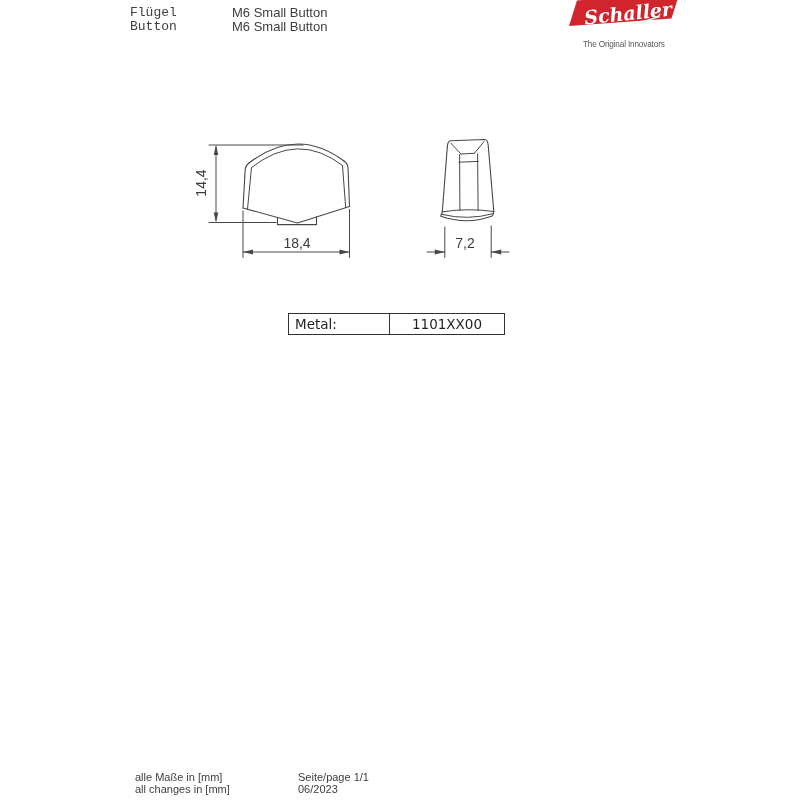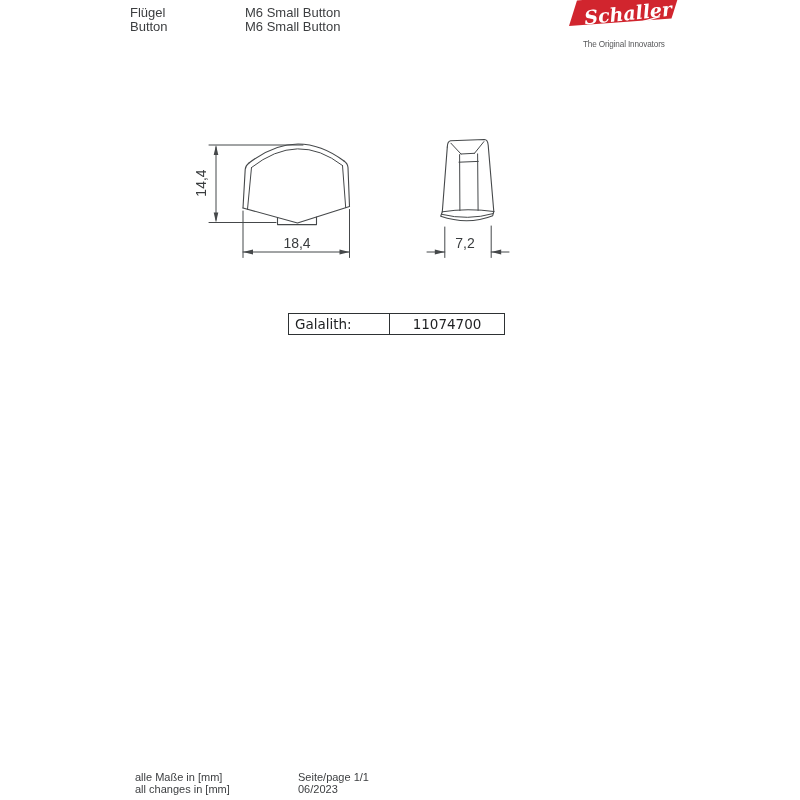--- a/index.html
+++ b/index.html
@@ -6,22 +6,22 @@
   .page{
     position:relative;
     width:800px;height:800px;
     background:#ffffff;
     overflow:hidden;
     font-family:"Liberation Sans",sans-serif;
     color:#3c3e40;
   }
   
   .hdr{position:absolute;top:6px;font-size:13px;line-height:13.5px;color:#3c3e40;}
-  .hdr-col1{left:130px;}
-  .hdr-col2{left:245px;}
+  .hdr-col1{left:130px;font-family:Liberation Mono, monospace;}
+  .hdr-col2{left:232px;}
   
   .logo-svg{position:absolute;left:558px;top:0;}
   
   .drawing-svg{position:absolute;left:190px;top:120px;}
   
   .pn-table{
     position:absolute;left:288px;top:313px;
     border-collapse:collapse;
     font-family:"DejaVu Sans",sans-serif;
     font-size:13.5px;color:#1e2022;
@@ -115,22 +115,22 @@
       <line x1="491.2" y1="252" x2="509" y2="252"></line>
       <polygon points="444.8,252 434.8,249.6 434.8,254.4" fill="#45484a" stroke="none"></polygon>
       <polygon points="491.2,252 501.2,249.6 501.2,254.4" fill="#45484a" stroke="none"></polygon>
       <text x="465" y="248" text-anchor="middle" font-family="Liberation Sans, sans-serif" font-size="14" fill="#393c3e" stroke="none">7,2</text>
     </g>
   </svg>
 
   <table class="pn-table">
     <tbody>
       <tr>
-        <td class="mat">Galalith:</td>
-        <td class="num">11074700</td>
+        <td class="mat">Metal:</td>
+        <td class="num">1101XX00</td>
       </tr>
     </tbody>
   </table>
 
   <div class="ftr ftr-left">
     <div>alle Maße in [mm]</div>
     <div>all changes in [mm]</div>
   </div>
   <div class="ftr ftr-center">
     <div>Seite/page 1/1</div>

